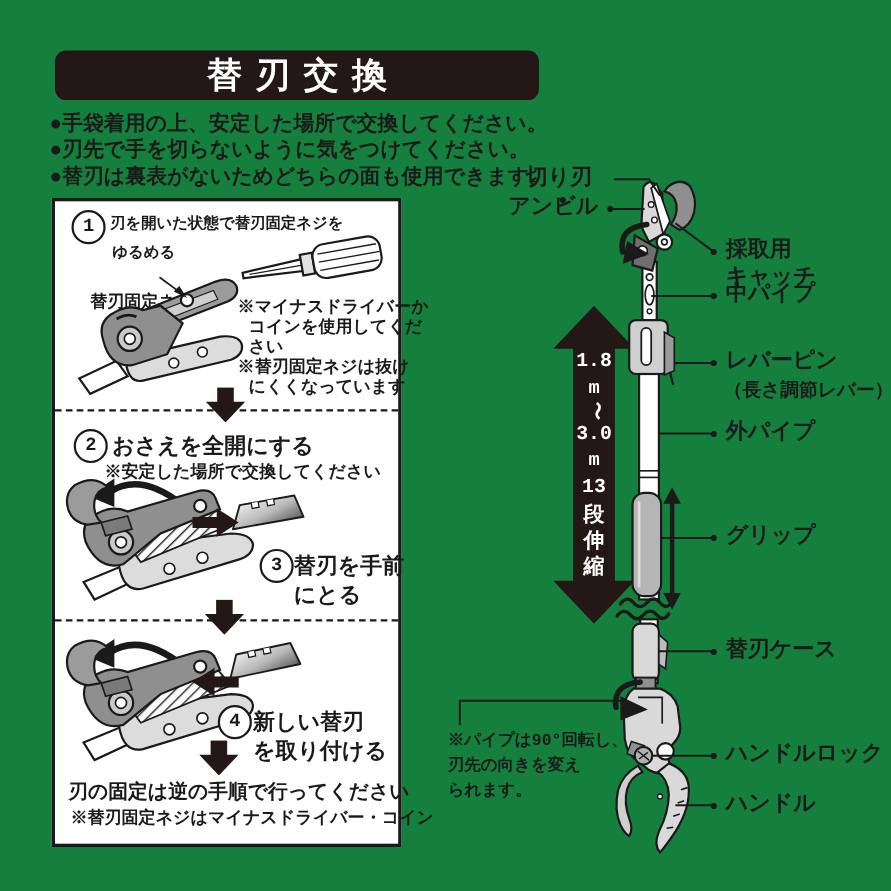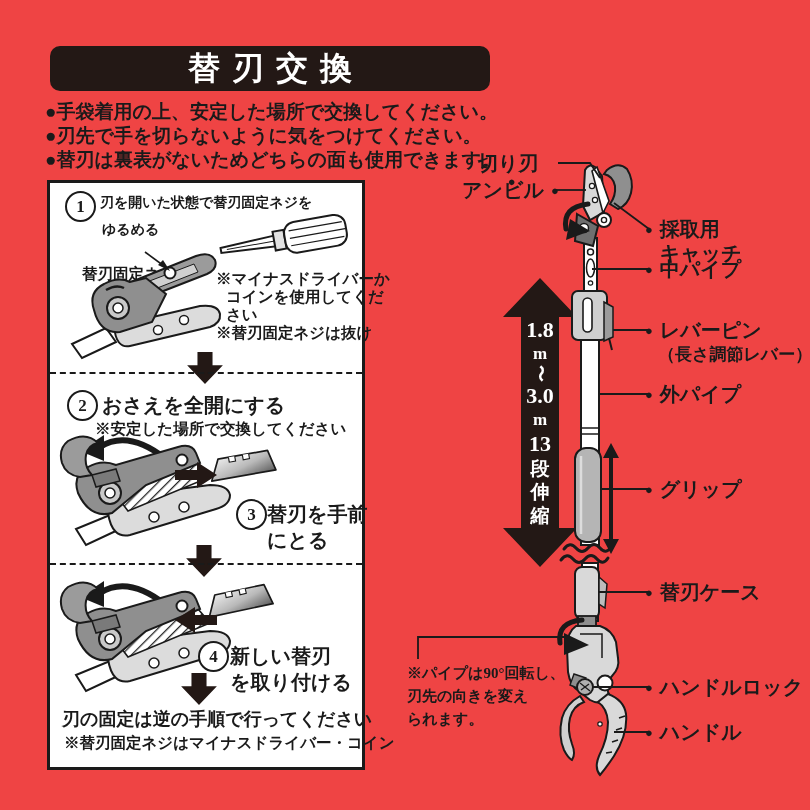--- a/index.html
+++ b/index.html
@@ -1,17 +1,17 @@
 <!DOCTYPE html>
 <html><head>
 <meta charset="utf-8">
 <style>
   html,body{margin:0;padding:0;background:#fff;}
-  .page{position:relative;width:810px;height:810px;background:#ef4444;overflow:hidden;
-        font-family:Liberation Serif, serif;color:#1a1a1a;}
+  .page{position:relative;width:810px;height:810px;background:#15803d;overflow:hidden;
+        font-family:Liberation Mono, monospace;color:#1a1a1a;}
   .abs{position:absolute;}
   .banner{left:50px;top:46px;width:440px;height:45px;background:#231815;border-radius:10px;
           color:#fff;display:flex;align-items:center;justify-content:center;
           font-size:32px;font-weight:bold;letter-spacing:12px;text-indent:12px;}
   .bullet{left:45px;font-size:19px;font-weight:bold;white-space:nowrap;}
   .ibox{left:47px;top:180px;width:318px;height:590px;border:3px solid #1a1a1a;box-sizing:border-box;background:#fff;}
   .ibox .abs{position:absolute;}
   .cnum{width:27px;height:27px;border:2.5px solid #1a1a1a;border-radius:50%;background:#fff;
         display:flex;align-items:center;justify-content:center;font-size:17px;font-weight:bold;}
   .h1{font-size:14px;font-weight:bold;white-space:nowrap;}
@@ -20,21 +20,21 @@
   .slabel{font-size:15.5px;font-weight:600;white-space:nowrap;}
   .dash{left:0;width:100%;border-top:2.5px dashed #1a1a1a;height:0;}
   .fbold{font-size:18px;font-weight:bold;white-space:nowrap;}
   .lbl{display:flex;align-items:center;font-size:20px;font-weight:600;white-space:nowrap;line-height:24px;}
   .lbl .dot{font-size:13px;line-height:1;}
   .lbl .dot.l{margin-right:7px;} .lbl .dot.r{margin-left:7px;}
   .lbl .two{display:flex;flex-direction:column;}
   .sub{font-size:17px;font-weight:600;white-space:nowrap;}
   .rangetxt{left:519px;top:318px;width:42px;height:208px;display:flex;flex-direction:column;
             align-items:center;justify-content:space-between;color:#fff;font-weight:bold;z-index:5;}
-  .rangetxt .num{font-size:22px;line-height:23px;}
+  .rangetxt .num{font-size:18px;line-height:23px;}
   .rangetxt .unit{font-size:17px;line-height:17px;}
   .rangetxt .tilde{font-size:17px;line-height:15px;transform:rotate(90deg);}
   .rangetxt .kan{font-size:19px;line-height:20px;}
   .rotnote{left:407px;top:662px;font-size:15px;font-weight:600;line-height:23px;white-space:nowrap;}
   svg{display:block;}
 </style>
 </head>
 <body>
 
 <div class="page">
@@ -123,20 +123,21 @@
     <svg class="abs" style="left:10px;top:55px;" width="180" height="135" viewBox="0 0 180 135">
       <use href="#pruner-closed" x="10" y="8" width="175" height="125"></use>
       <line x1="85" y1="14" x2="104" y2="28" stroke="#1a1a1a" stroke-width="1.6"></line>
       <polygon points="110,33 98,27 103,22" fill="#1a1a1a"></polygon>
     </svg>
 
     <div class="abs note" style="left:166px;top:86px;">※マイナスドライバーか</div>
     <div class="abs note" style="left:176px;top:104px;">コインを使用してくだ</div>
     <div class="abs note" style="left:176px;top:122px;">さい</div>
     <div class="abs note" style="left:166px;top:140px;">※替刃固定ネジは抜け</div>
+    <div class="abs note" style="left:176px;top:158px;">にくくなっています</div>
 
     <svg class="abs" style="left:136px;top:169px;" width="38" height="32" viewBox="0 0 38 34">
         <use href="#down-arrow"></use>
       </svg>
     <div class="abs dash" style="top:189px;"></div>
 
     <div class="abs cnum" style="left:17px;top:207px;">2</div>
     <div class="abs h2" style="left:52px;top:209px;">おさえを全開にする</div>
     <div class="abs note" style="left:45px;top:236px;">※安定した場所で交換してください</div>
 

